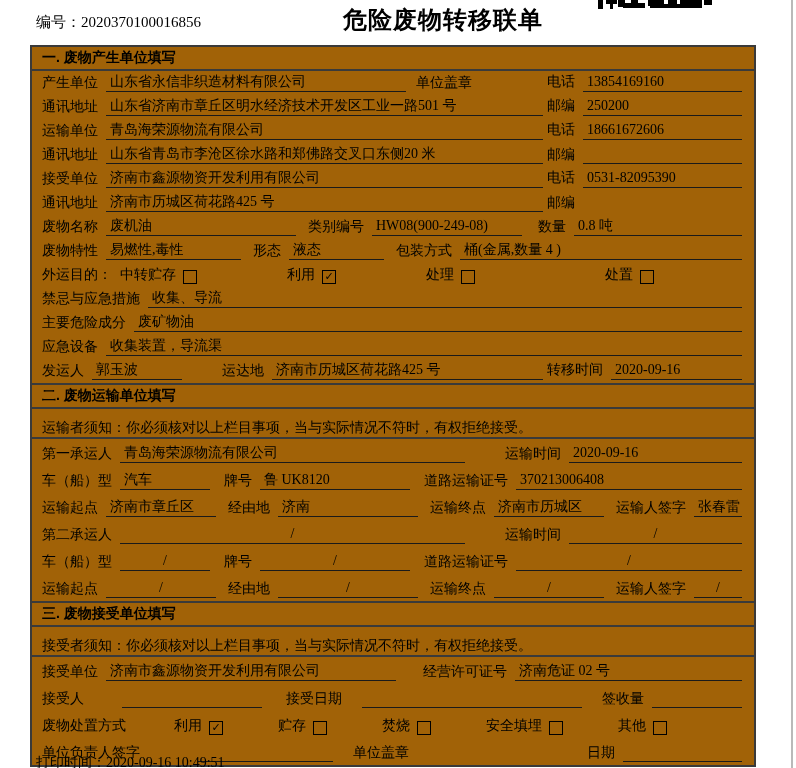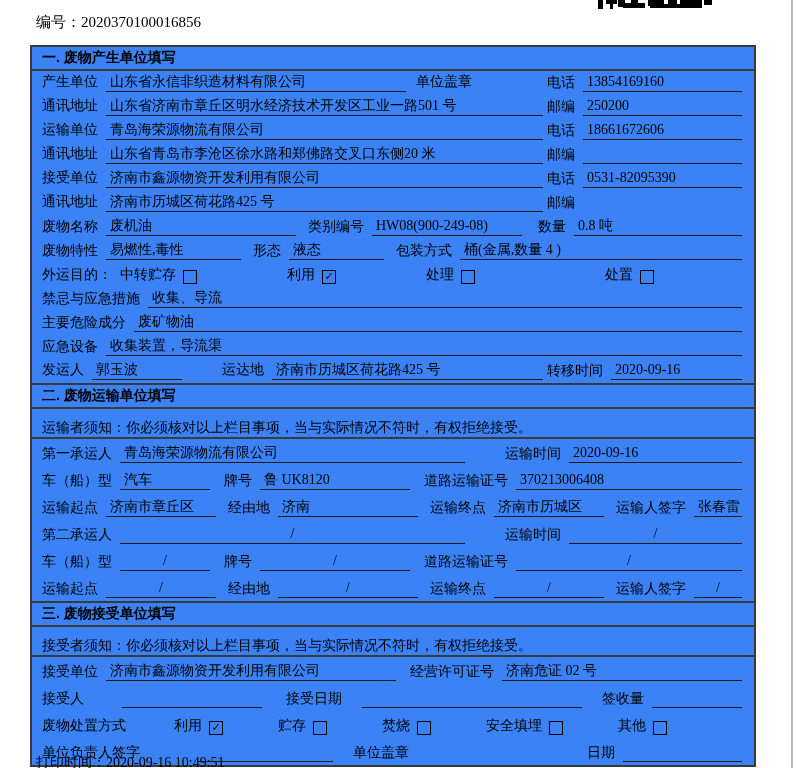--- a/index.html
+++ b/index.html
@@ -11,32 +11,32 @@
   
   .header{position:relative;height:45px}
   .doc-number{position:absolute;left:36px;top:13px;font-size:15px;white-space:nowrap}
   .doc-title{position:absolute;left:90px;right:0;top:4px;margin:0;text-align:center;
     font-size:24px;font-weight:bold;letter-spacing:1px;
     font-family:"Liberation Serif","DejaVu Serif",serif}
   .qr-frag{position:absolute;left:598px;top:0;width:114px;height:10px}
   .page-edge{position:absolute;right:3px;top:0;bottom:0;width:2px;background:#b9b9b9}
   
   .tbl{position:absolute;left:30px;top:45px;width:726px;box-sizing:border-box;
-    border:2px solid #3a3a3a;background:#3b82f6}
+    border:2px solid #3a3a3a;background:#a16207}
   .sec-h{height:22px;display:flex;align-items:center;padding:0 10px;
     font-weight:bold;font-size:14px;border-bottom:2px solid #3a3a3a;
     font-family:"Liberation Sans","DejaVu Sans",sans-serif}
   .sec-h.mid{border-top:2px solid #3a3a3a}
   .notice{height:28px;display:flex;align-items:flex-end;padding:0 10px;
     border-bottom:2px solid #3a3a3a;white-space:nowrap}
   .row{display:flex;align-items:flex-end;box-sizing:border-box;
     padding:0 8px 3px 10px;white-space:nowrap}
   .r24{height:24px}.r27{height:27px}
-  .left{width:505px;display:flex;align-items:flex-start;flex:none}
-  .right{flex:1;display:flex;align-items:center;min-width:0}
+  .left{width:505px;display:flex;align-items:center;flex:none}
+  .right{flex:1;display:flex;align-items:flex-start;min-width:0}
   .lbl{flex:none;margin-right:8px;line-height:18px}
   .val{border-bottom:1px solid #1a1a1a;min-height:18px;line-height:18px;
     padding:0 4px;overflow:visible;box-sizing:border-box}
   .grow{flex:1;margin-right:4px;min-width:0}
   .ctr{text-align:center}
   .w90{width:90px;flex:none}.w95{width:95px;flex:none}.w110{width:110px;flex:none}
   .w135{width:135px;flex:none}.w140{width:140px;flex:none}.w150{width:150px;flex:none}
   .w190{width:190px;flex:none}.w220{width:220px;flex:none}
   .w290{width:290px;flex:none}.w300{width:300px;flex:none}
   .w345{width:345px;flex:none}
@@ -48,20 +48,21 @@
     font-family:"DejaVu Sans",sans-serif;flex:none}
   .print-line{position:absolute;left:36px;top:754px;font-size:14px;white-space:nowrap}
 </style>
 </head>
 <body>
 
 <div class="header">
   <div class="doc-number">
     <span>编号：</span><span>2020370100016856</span>
   </div>
+  <h1 class="doc-title">危险废物转移联单</h1>
   <svg class="qr-frag" viewBox="0 0 114 10" xmlns="http://www.w3.org/2000/svg">
     <g fill="#000">
       <rect x="0" y="0" width="5" height="9"></rect>
         <rect x="8" y="0" width="11" height="4"></rect>
       <rect x="12" y="2" width="3" height="7"></rect>
         <rect x="20" y="0" width="7" height="7"></rect>
       <rect x="25" y="3" width="22" height="5"></rect>
         <rect x="33" y="0" width="7" height="3"></rect>
       <rect x="50" y="0" width="16" height="6"></rect>
         <rect x="52" y="4" width="32" height="4"></rect>
@@ -276,21 +277,21 @@
   <div class="sec-h mid">三. 废物接受单位填写</div>
 
   <div class="notice">
     <span>接受者须知：</span>
     <span>你必须核对以上栏目事项，当与实际情况不符时，有权拒绝接受。</span>
   </div>
 
   <div class="row r27">
     <span class="lbl">接受单位</span>
     <span class="val w290">济南市鑫源物资开发利用有限公司</span>
-    <span class="lbl" style="margin-left:14px">经营许可证号</span>
+    <span class="lbl" style="margin-left:27px">经营许可证号</span>
     <span class="val grow">济南危证 02 号</span>
   </div>
 
   <div class="row r27">
     <span class="lbl">接受人</span>
     <span class="val w140" style="margin-left:30px"></span>
     <span class="lbl" style="margin-left:24px">接受日期</span>
     <span class="val w220" style="margin-left:12px"></span>
     <span class="lbl" style="margin-left:20px">签收量</span>
     <span class="val grow"></span>

